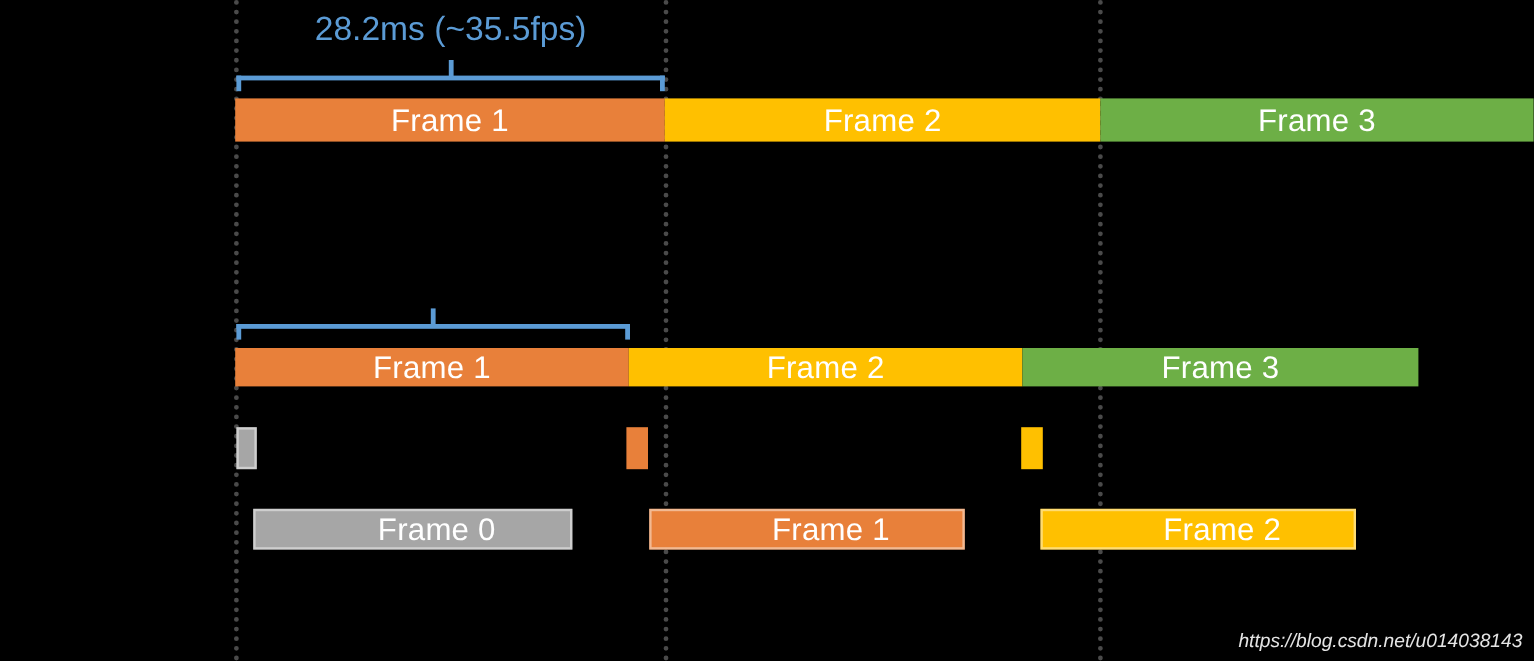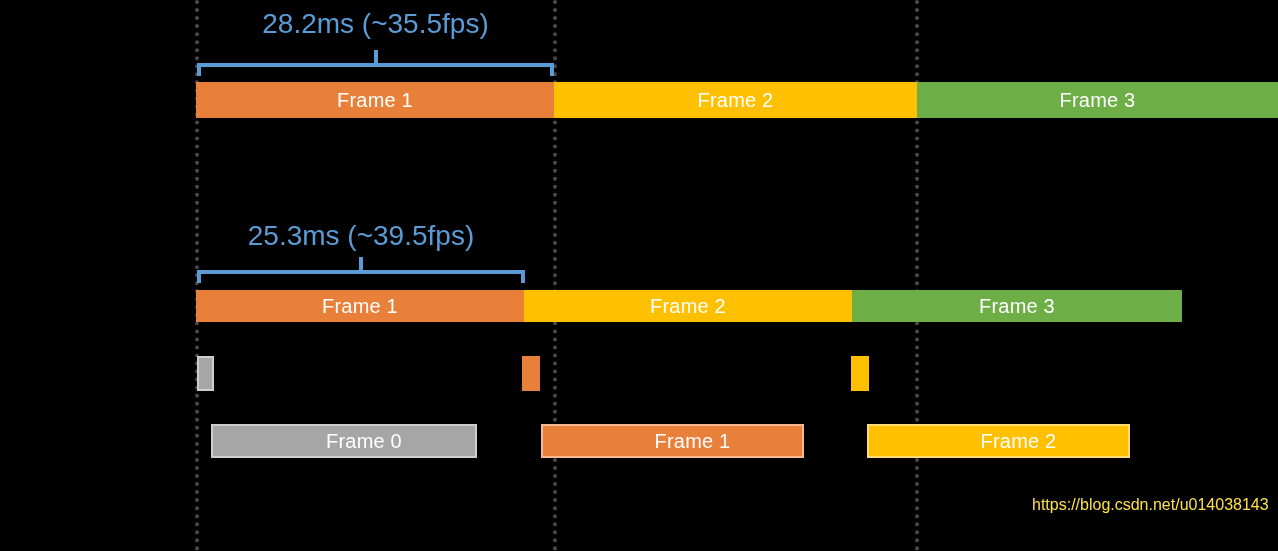--- a/index.html
+++ b/index.html
@@ -14,21 +14,21 @@
   .vguide{
     position:absolute;top:0;height:551px;width:0;
     border-left:4px dotted #4a4a4a;
   }
 
   
   .bar{
     position:absolute;
     display:flex;align-items:center;justify-content:center;
     color:#ffffff;
-    font-size:20px;
+    font-size:26px;
     letter-spacing:0.2px;
     white-space:nowrap;
     box-sizing:border-box;
   }
   .bar.outlined{border:2px solid rgba(255,255,255,0.45);padding-left:40px;}
 
   
   .block{position:absolute;box-sizing:border-box;}
   .block.outlined{border:2px solid rgba(255,255,255,0.45);}
 
@@ -111,15 +111,14 @@
       <div class="cap right"></div>
       <div class="stem"></div>
     </div>
     <div class="bracket-label" style="left: 197px; top: 8px; width: 357px; color: rgb(91, 155, 213);">28.2ms (~35.5fps)</div>
     <div class="bracket" style="left: 197px; top: 270px; width: 328px;">
       <div class="line"></div>
       <div class="cap left"></div>
       <div class="cap right"></div>
       <div class="stem"></div>
     </div>
-    <div class="bracket-label" style="left: 197px; top: 220px; width: 328px; color: rgb(91, 155, 213);">25.3ms (~39.5fps)</div>
-    <div class="watermark" style="left: 1032px; top: 496px; color: #fde047;">https://blog.csdn.net/u014038143</div>
+    <div class="watermark" style="left: 1032px; top: 526px; color: #e5e5e5; font-style: italic;">https://blog.csdn.net/u014038143</div>
   </div>
 
 </body></html>

